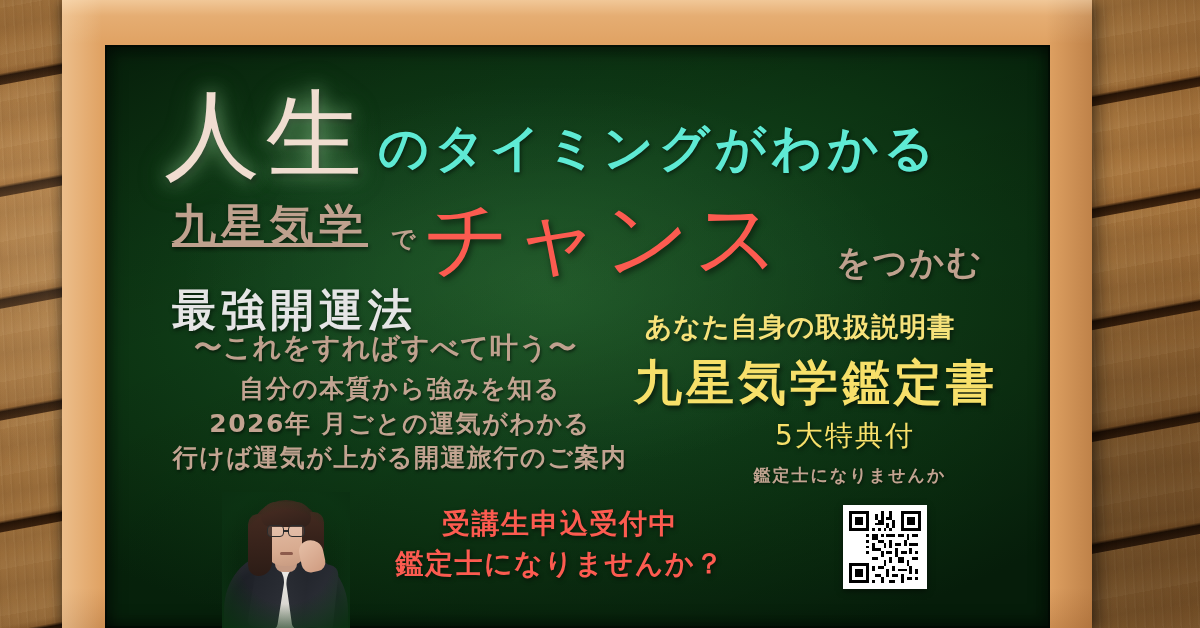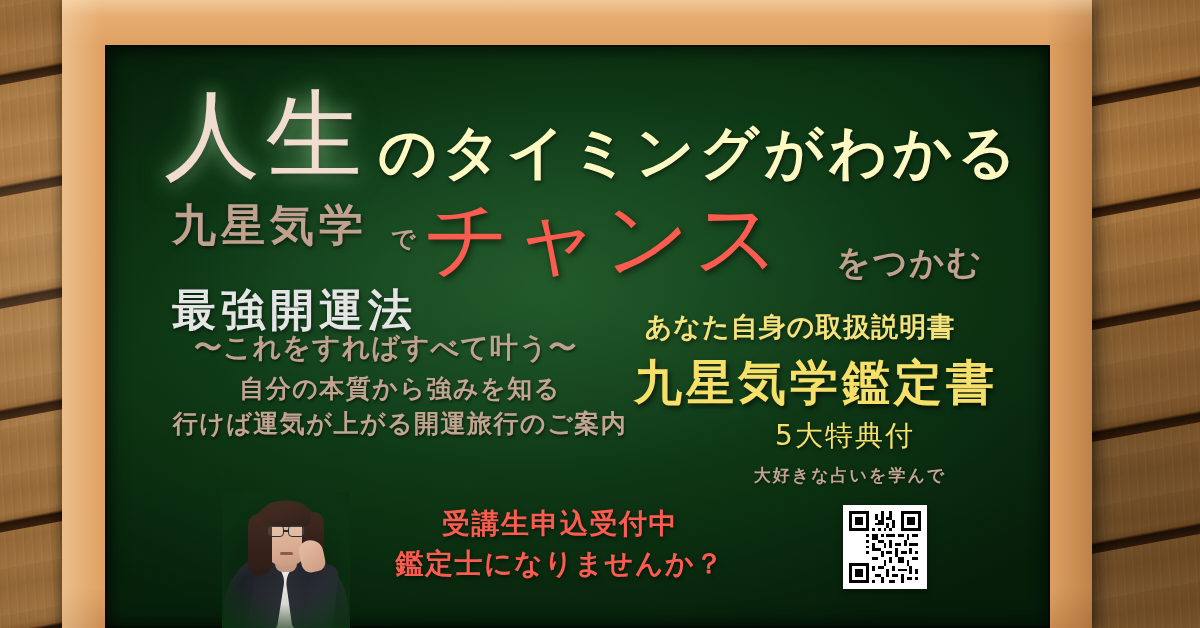--- a/index.html
+++ b/index.html
@@ -96,32 +96,33 @@
   }
   .t-jinsei{
     position:absolute; left:164px; top:87px;
     font-size:96px; font-weight:400; letter-spacing:6px;
     color:#f0ddd0;
     text-shadow:0 0 18px rgba(190,255,190,0.55),0 0 34px rgba(150,230,150,0.35),2px 3px 5px rgba(0,0,0,0.55);
     line-height:1;
   }
   .t-timing{
     position:absolute; left:378px; top:123px;
-    font-size:58px; font-weight:700; letter-spacing:5px;
-    color:#fef9c3;
+    font-size:50px; font-weight:700; letter-spacing:5px;
+    color:#5eead4;
     text-shadow:1px 2px 4px rgba(0,0,0,0.55);
     line-height:1;
     text-align:center;
   }
   .t-kyusei{
     position:absolute; left:172px; top:203px;
     font-size:44px; font-weight:700; letter-spacing:5px;
     color:#bfa18e;
     text-shadow:1px 2px 4px rgba(0,0,0,0.55);
     line-height:1;
+    text-decoration:underline;
   }
   .t-de{
     position:absolute; left:391px; top:227px;
     font-size:24px; font-weight:700;
     color:#bfa18e;
     text-shadow:1px 2px 3px rgba(0,0,0,0.5);
     line-height:1;
   }
   .t-chance{
     position:absolute; left:424px; top:196px;
@@ -319,27 +320,28 @@
 <div class="t-kyusei">九星気学</div>
 <div class="t-de">で</div>
 <div class="t-chance">チャンス</div>
 <div class="t-wotsukamu">をつかむ</div>
 
 <div class="t-saikyou">最強開運法</div>
 <div class="t-kore">〜これをすればすべて叶う〜</div>
 
 <div class="bullets">
   <div>自分の本質から強みを知る</div>
+  <div>2026年 月ごとの運気がわかる</div>
   <div>行けば運気が上がる開運旅行のご案内</div>
 </div>
 
 <div class="t-anata">あなた自身の取扱説明書</div>
 <div class="t-kanteisho">九星気学鑑定書</div>
 <div class="t-goten">5大特典付</div>
-<div class="t-yoyaku">大好きな占いを学んで</div>
+<div class="t-yoyaku">鑑定士になりませんか</div>
 
 <div id="qr">
   <svg viewBox="0 0 25 25" shape-rendering="crispEdges">
     <rect width="25" height="25" fill="#ffffff"></rect>
     <g fill="#000000">
 
       <rect x="0" y="0" width="7" height="1"></rect>
         <rect x="0" y="6" width="7" height="1"></rect>
       <rect x="0" y="0" width="1" height="7"></rect>
         <rect x="6" y="0" width="1" height="7"></rect>

